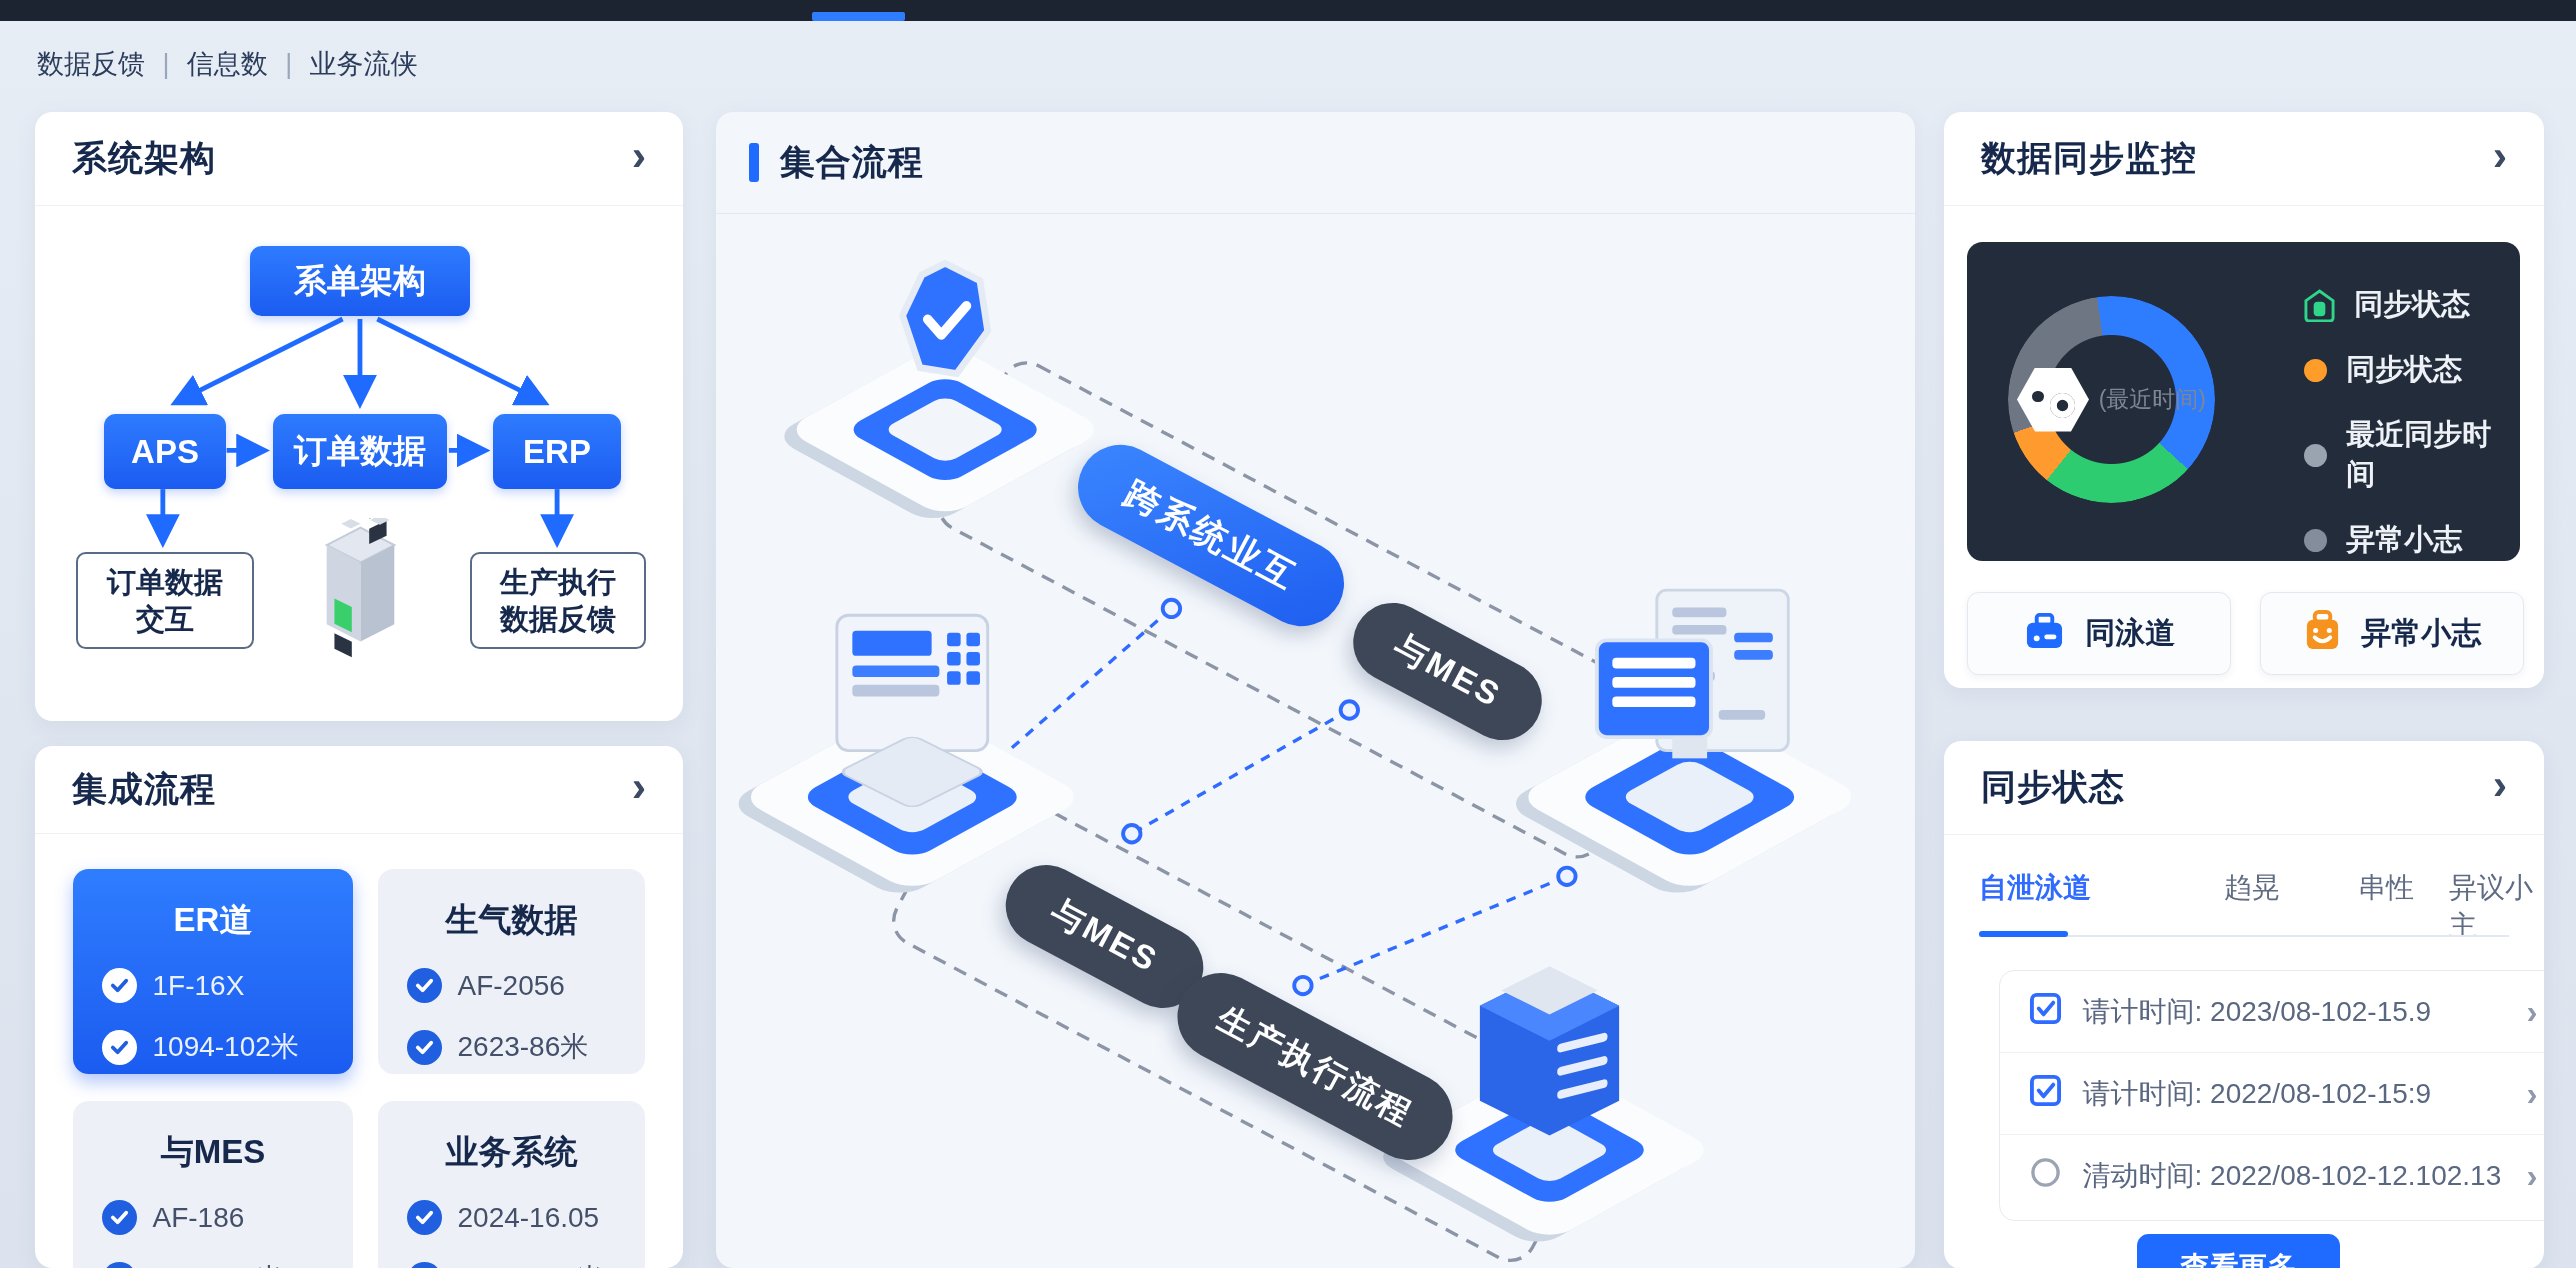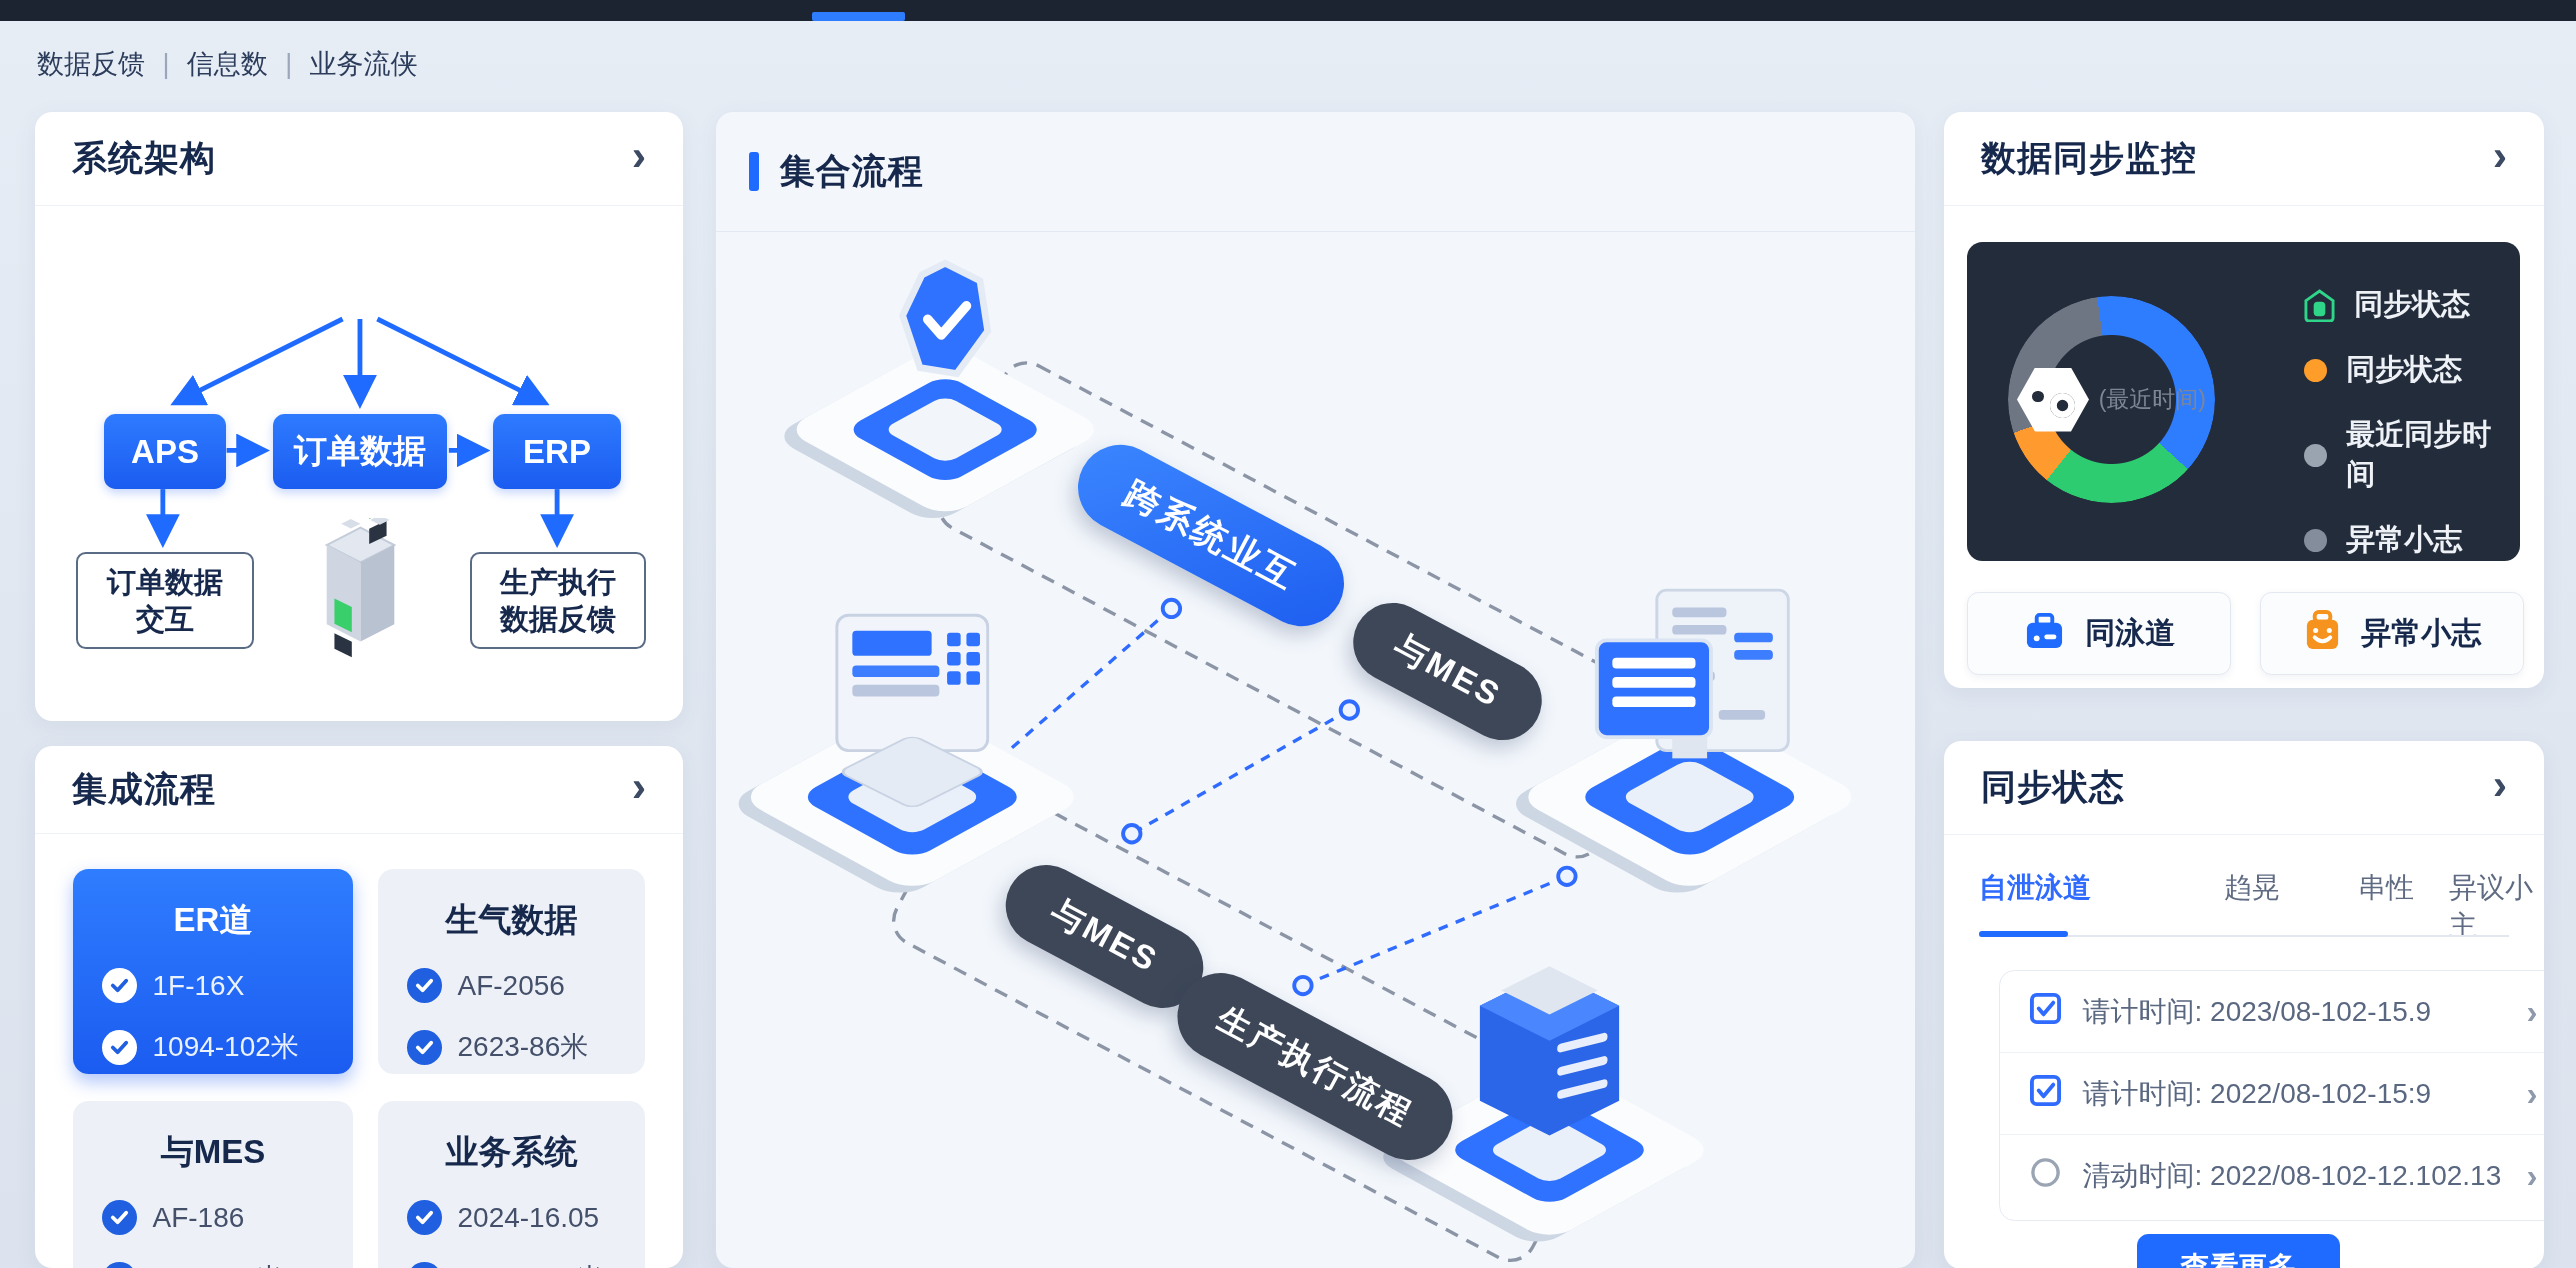--- a/index.html
+++ b/index.html
@@ -36,21 +36,21 @@
   .int-card-title{text-align:center;font-size:33px;font-weight:bold;color:#16284c;margin-top:29px;}
   .int-card.active .int-card-title{color:#fff;}
   .int-item{display:flex;align-items:center;gap:15.5px;margin:25px 0 0 29px;font-size:28px;color:#44506a;}
   .int-card.active .int-item{color:#eaf1ff;}
   .chk{width:35px;height:35px;border-radius:50%;background:#1f5fe0;display:flex;align-items:center;justify-content:center;flex:0 0 auto;}
   .int-card.active .chk{background:#ffffff;}
   .chk svg{display:block;}
 
   
   .flow-panel{background:#f3f7fc;}
-  .flow-header{display:flex;align-items:center;height:93px;padding:13px 33px;border-bottom:1.9px solid #e3e9f2;}
+  .flow-header{display:flex;align-items:center;height:93px;padding:4px 33px;border-bottom:1.9px solid #e3e9f2;}
   .flow-accent{width:9.7px;height:39px;background:#1f6bff;border-radius:2.9px;margin-right:21px;}
   .diagram{position:absolute;left:0;top:95px;width:1199px;height:1064px;}
   .pill{position:absolute;display:flex;align-items:center;justify-content:center;color:#fff;font-weight:bold;
         border-radius:966px;letter-spacing:2.9px;box-shadow:0 9.7px 19.3px rgba(40,60,100,.25);}
   .pill.blue{background:linear-gradient(135deg,#3b86ff,#1e5ef0);}
   .pill.dark{background:#3d4757;}
 
   
   .dark-card{position:absolute;left:23px;top:130px;width:553px;height:319px;background:#232c3a;border-radius:15.5px;}
   .donut{position:absolute;left:41px;top:54px;width:207px;height:207px;border-radius:50%;
@@ -118,20 +118,21 @@
         <line x1="318" y1="118" x2="146" y2="204"></line>
         <line x1="336" y1="118" x2="336" y2="204"></line>
         <line x1="354" y1="118" x2="526" y2="204"></line>
         <line x1="198" y1="254" x2="236" y2="254"></line>
         <line x1="428" y1="254" x2="464" y2="254"></line>
         <line x1="132" y1="294" x2="132" y2="348"></line>
         <line x1="540" y1="294" x2="540" y2="348"></line>
       </g>
     </svg>
 
+    <div class="fc-node" style="left:215px;top:134px;width:220px;height:70px;font-size:33px;">系单架构</div>
     <div class="fc-node" style="left:69px;top:302px;width:122px;height:75px;font-size:33px;">APS</div>
     <div class="fc-node" style="left:238px;top:302px;width:174px;height:75px;font-size:33px;">订单数据</div>
     <div class="fc-node" style="left:458px;top:302px;width:128px;height:75px;font-size:33px;">ERP</div>
     <div class="fc-leaf" style="left:41px;top:440px;width:174px;height:93px;">订单数据
 交互</div>
     <div class="fc-leaf" style="left:435px;top:440px;width:172px;height:93px;">生产执行
 数据反馈</div>
 
     <svg width="145" height="141" style="position:absolute;left:253px;top:406px;" viewBox="0 0 150 146">
       <g>

